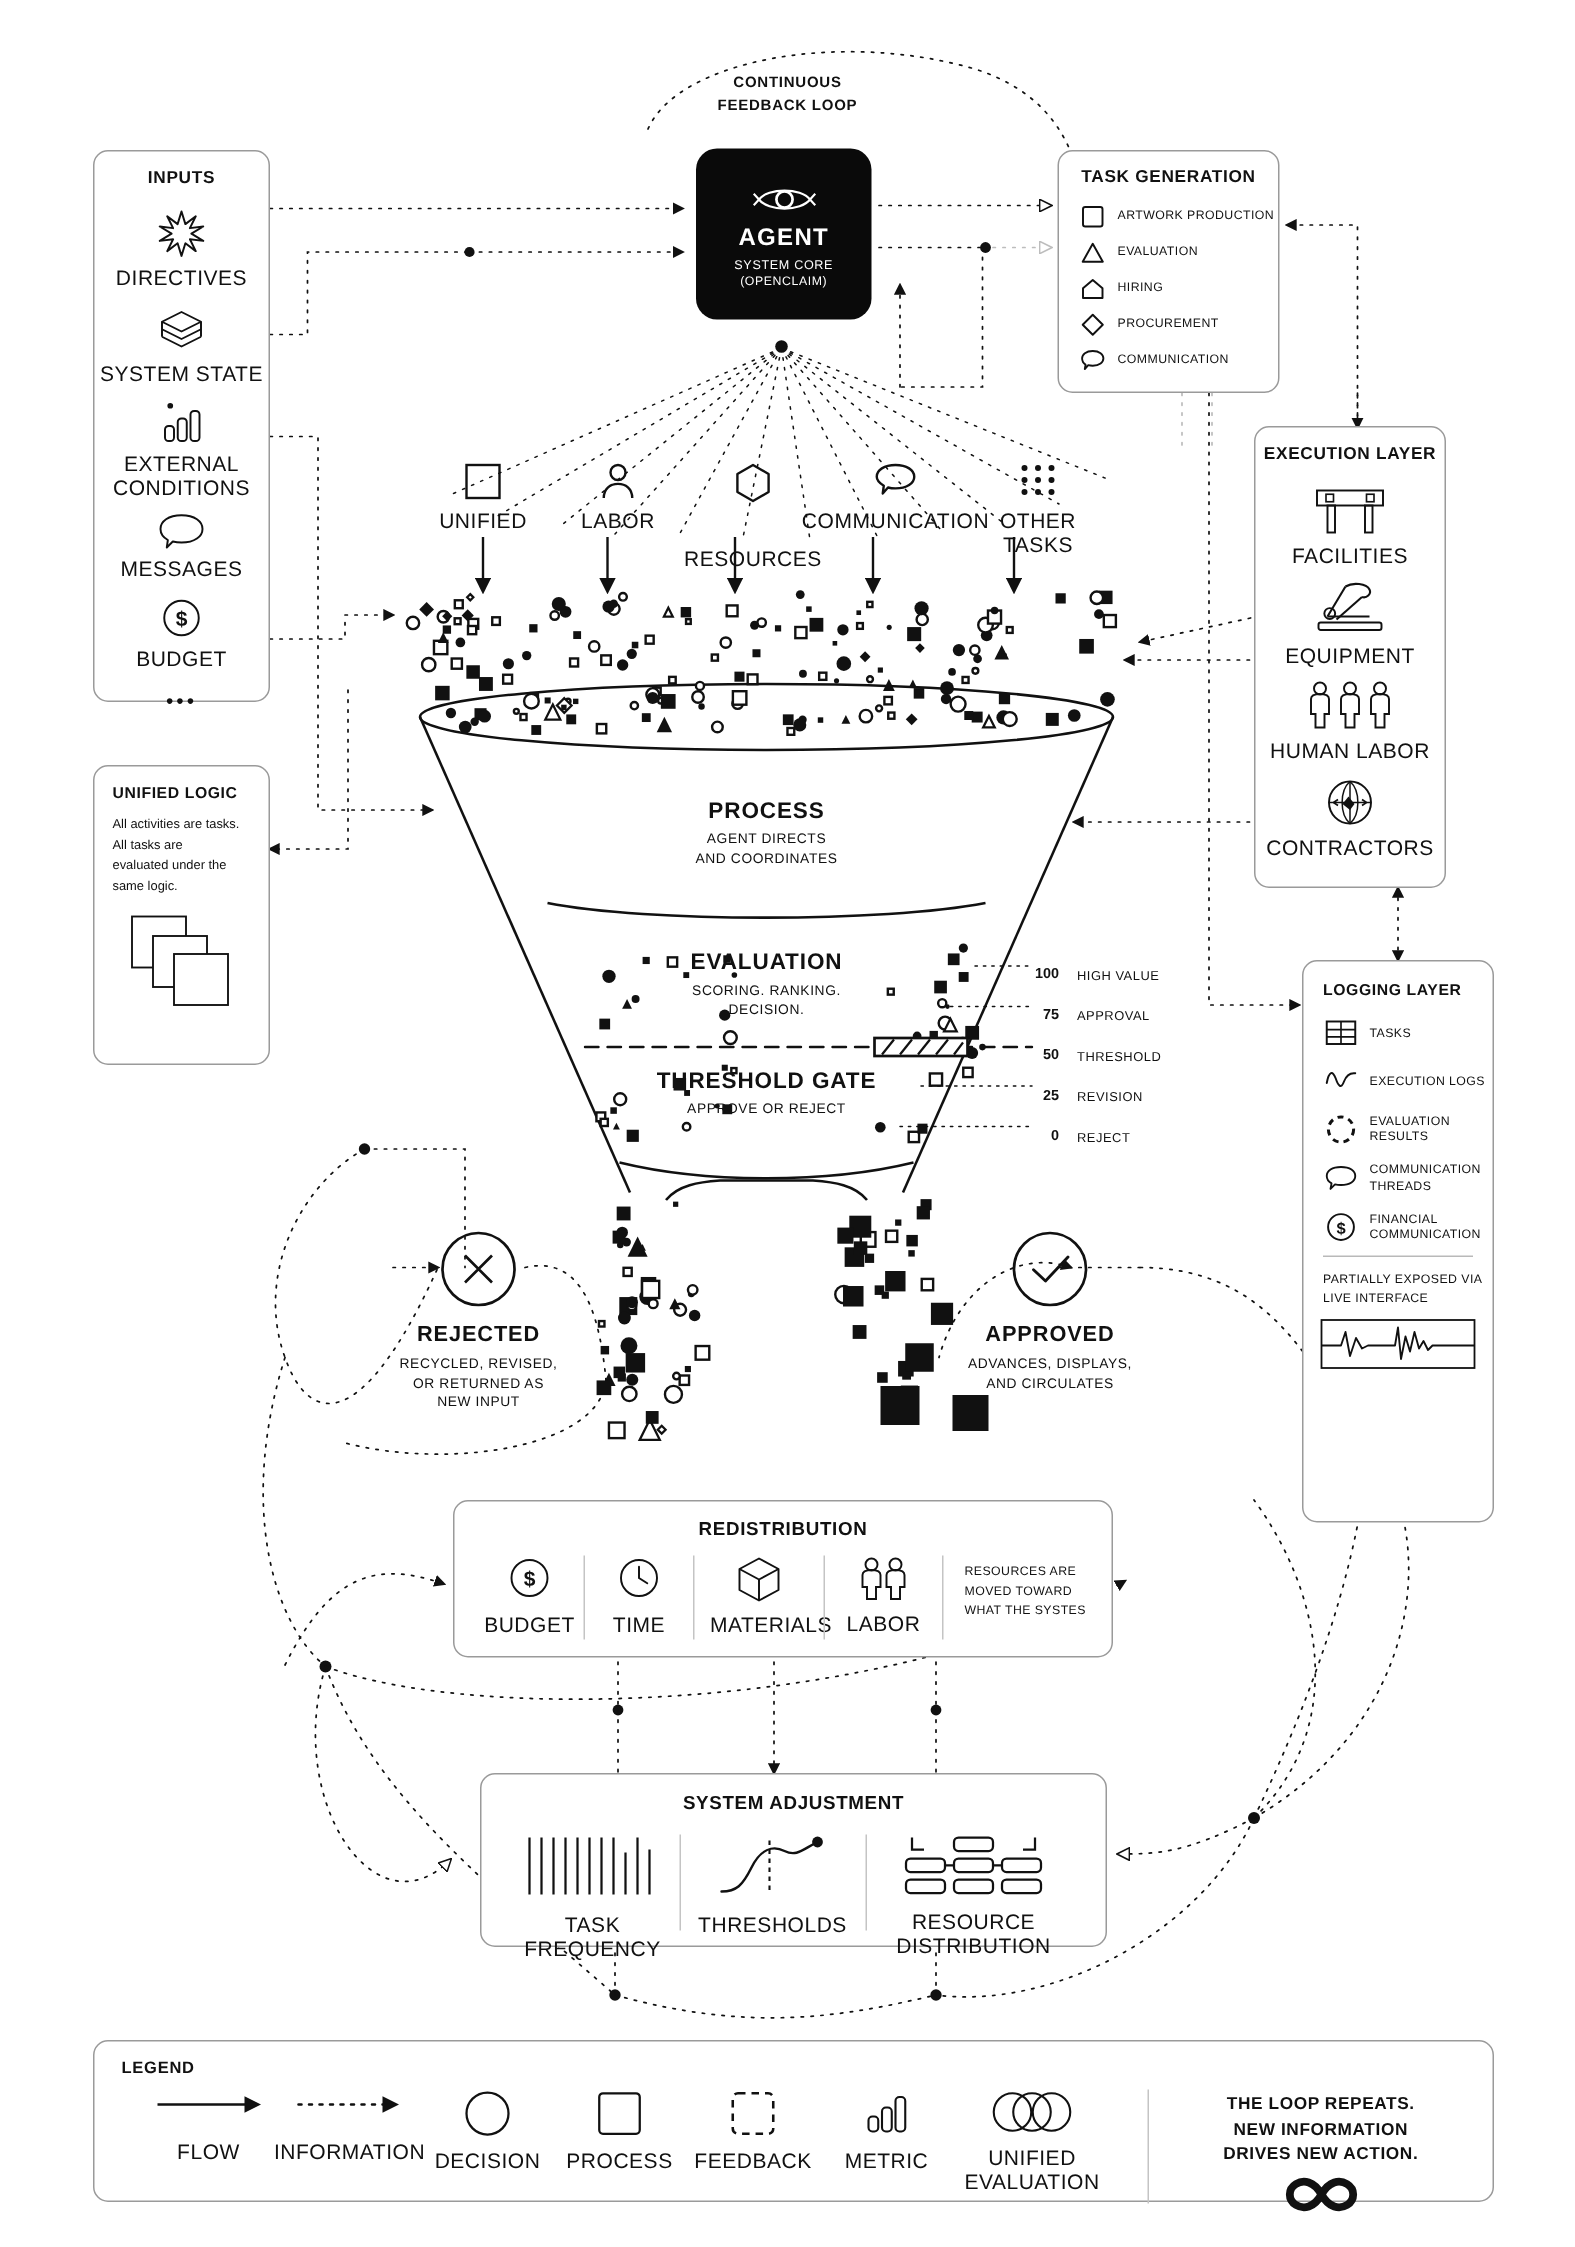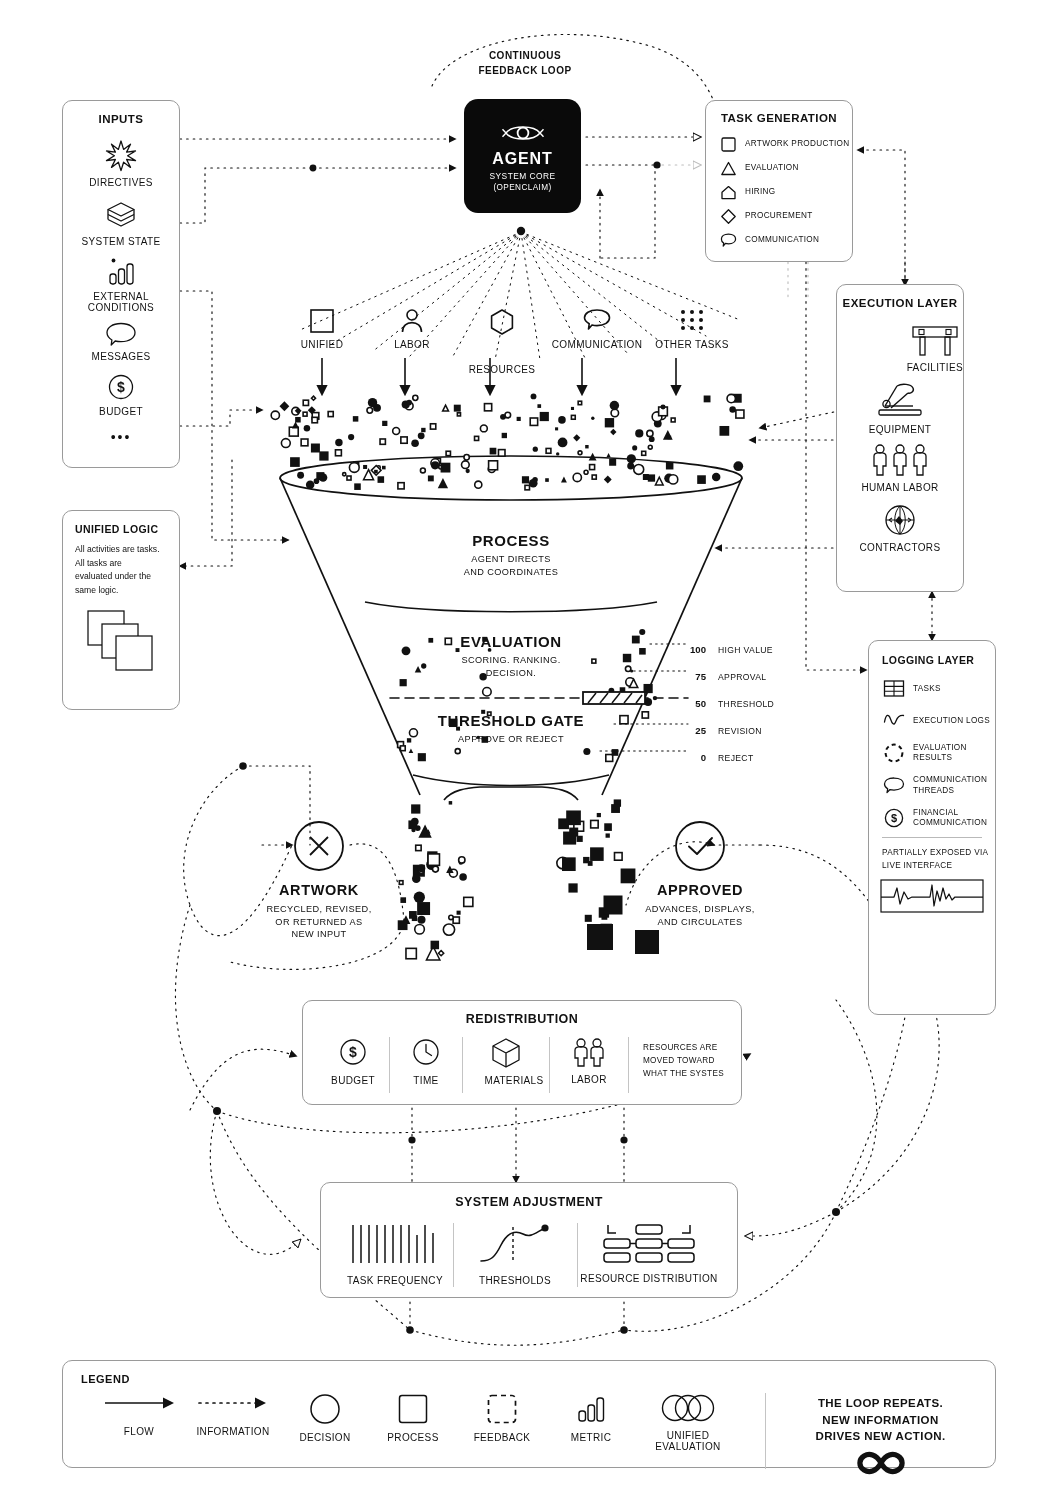--- a/index.html
+++ b/index.html
@@ -1,21 +1,21 @@
 <!DOCTYPE html>
 <html><head>
 <meta charset="utf-8">
 <style>
   html,body{margin:0;padding:0;background:#ffffff;}
   body{font-family:"Liberation Sans",sans-serif;color:#111;}
   #root{position:relative;width:1050px;height:1498px;overflow:hidden;background:#fff;}
   #vec{position:absolute;left:0;top:0;width:1050px;height:1498px;}
   .panel{position:absolute;border:1px solid #9a9a9a;border-radius:10px;background:#fff;box-sizing:border-box;}
   .ptitle{font-size:11.5px;font-weight:bold;letter-spacing:.45px;text-align:center;}
-  .lbl{font-size:10px;letter-spacing:.35px;text-align:center;}
+  .lbl{font-size:14px;letter-spacing:.35px;text-align:center;}
   .ctr{display:flex;flex-direction:column;align-items:center;}
   .ic{display:flex;align-items:center;justify-content:center;}
   .big{font-size:15px;font-weight:bold;letter-spacing:.6px;text-align:center;}
   .sub{font-size:9.2px;letter-spacing:.4px;text-align:center;line-height:12.5px;}
   .rowitem{display:flex;align-items:center;gap:8px;margin-bottom:7px;}
   .rowitem .t{font-size:8.2px;letter-spacing:.3px;line-height:10.5px;}
   svg{display:block;overflow:visible;}
 </style>
 </head>
 <body>
@@ -548,21 +548,21 @@
             <path d="M8.5 2 C13 2 15.6 4.2 15.6 6.9 C15.6 9.6 13 11.8 8.5 11.8 C7.4 11.8 6.4 11.7 5.5 11.45 L3.2 14 L3.7 11.1 C2.2 10.2 1.4 8.7 1.4 6.9 C1.4 4.2 4 2 8.5 2 Z" fill="none" stroke="#111" stroke-width="1.25" stroke-linejoin="round"></path>
           </svg>
         <span class="t">COMMUNICATION</span>
       </div>
     </div>
   </div>
 
   <div class="panel" style="left:836px;top:284px;width:128px;height:308px;">
     <div class="ptitle" style="margin-top:12px;">EXECUTION LAYER</div>
 
-    <div class="ctr" style="margin-top:14px;align-items:flex-end;">
+    <div class="ctr" style="margin-top:14px;">
       <div class="ic">
         <svg width="56" height="36" viewBox="0 0 56 36">
           <rect x="6" y="4" width="44" height="10" fill="none" stroke="#111" stroke-width="1.3"></rect>
           <rect x="12" y="6.5" width="5" height="5" fill="none" stroke="#111" stroke-width="1.1"></rect>
           <rect x="39" y="6.5" width="5" height="5" fill="none" stroke="#111" stroke-width="1.1"></rect>
           <rect x="13" y="14" width="5" height="18" fill="none" stroke="#111" stroke-width="1.3"></rect>
           <rect x="38" y="14" width="5" height="18" fill="none" stroke="#111" stroke-width="1.3"></rect>
         </svg>
       </div>
       <div class="lbl" style="margin-top:3px;">FACILITIES</div>
@@ -791,21 +791,21 @@
     </div>
   </div>
 
   <div style="position:absolute;left:236px;top:820px;width:166px;">
     <div class="ic">
       <svg width="52" height="52" viewBox="0 0 52 52">
         <circle cx="26" cy="26" r="24" fill="none" stroke="#111" stroke-width="1.8"></circle>
         <path d="M17 17 L35 35 M35 17 L17 35" stroke="#111" stroke-width="1.8"></path>
       </svg>
     </div>
-    <div style="text-align:center;font-size:14.5px;font-weight:bold;letter-spacing:.6px;margin-top:10px;">ARTWORK</div>
+    <div style="text-align:center;font-size:14.5px;font-weight:bold;letter-spacing:.6px;margin-top:10px;">REJECTED</div>
     <div class="sub" style="margin-top:5px;">
       <div>RECYCLED, REVISED,</div>
       <div>OR RETURNED AS</div>
       <div>NEW INPUT</div>
     </div>
   </div>
 
   <div style="position:absolute;left:600px;top:820px;width:200px;">
     <div class="ic" style="justify-content:center;">
       <svg width="52" height="52" viewBox="0 0 52 52">

